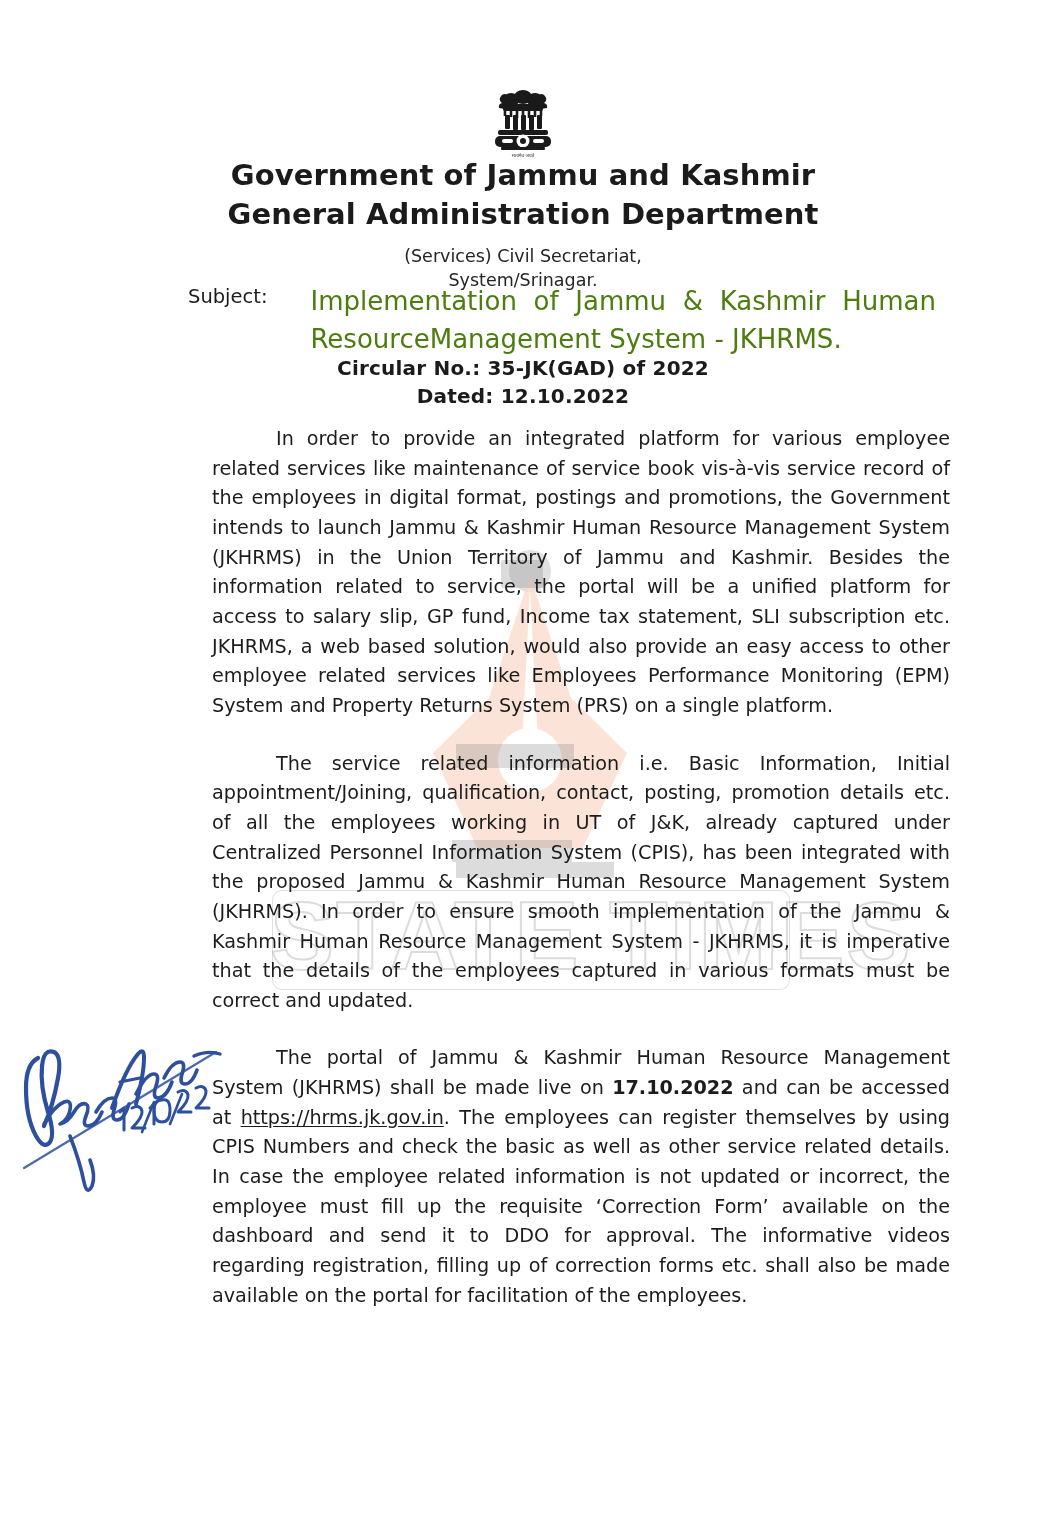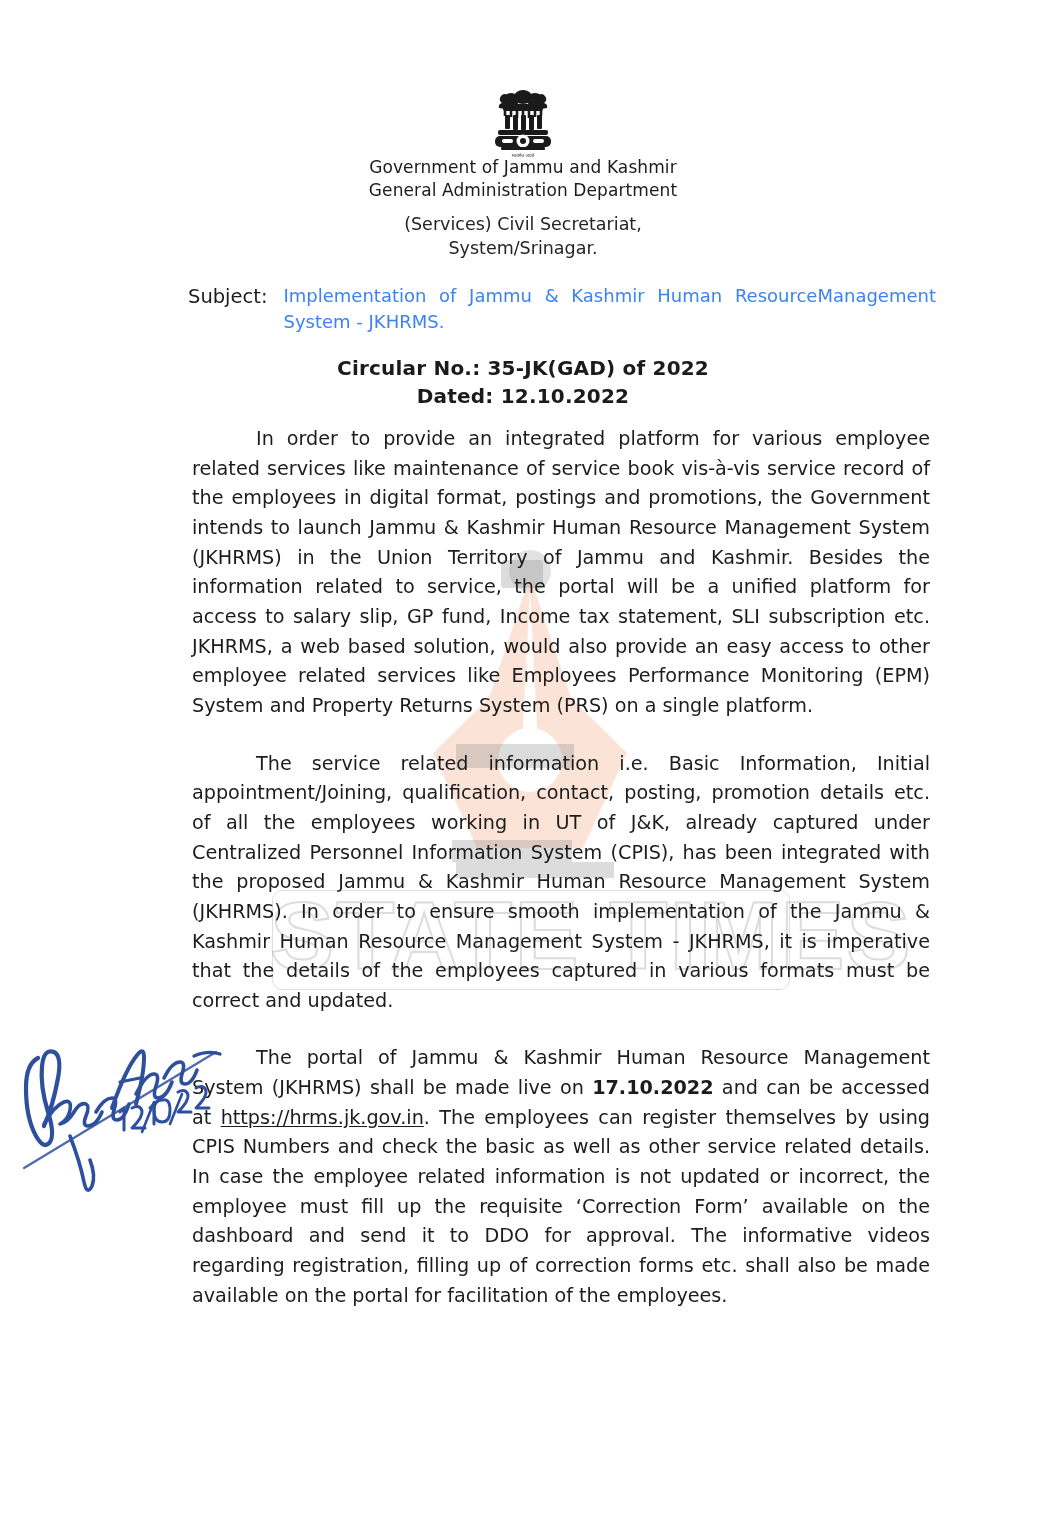--- a/index.html
+++ b/index.html
@@ -87,22 +87,22 @@
     position: absolute;
     left: 0;
     right: 0;
     top: 156px;
     text-align: center;
     z-index: 3;
   }
   .header-line1,
   .header-line2 {
     font-family: "DejaVu Sans", sans-serif;
-    font-size: 17px;
-    font-weight: 400;
+    font-size: 29px;
+    font-weight: 700;
     color: #1b1b1b;
     line-height: 1.33;
     letter-spacing: 0.1px;
   }
   .header-line3,
   .header-line4 {
     font-family: "DejaVu Sans", sans-serif;
     font-size: 17.5px;
     font-weight: 400;
     color: #242424;
@@ -112,31 +112,32 @@
 
   
   .subject {
     position: absolute;
     left: 188px;
     top: 283px;
     width: 748px;
     z-index: 3;
     display: flex;
     align-items: flex-start;
+    gap: 27px;
   }
   .subject-label {
     font-size: 19.5px;
     color: #1c1c1c;
     flex: 0 0 auto;
     padding-right: 16px;
     line-height: 1.46;
   }
   .subject-text {
-    font-size: 18px;
-    color: #3b82f6;
+    font-size: 26px;
+    color: #4d7c0f;
     line-height: 1.46;
     text-align: justify;
     flex: 1 1 auto;
   }
 
   
   .circular {
     position: absolute;
     left: 0;
     right: 0;
@@ -150,21 +151,21 @@
     font-size: 20px;
     font-weight: 700;
     color: #1b1b1b;
     line-height: 1.4;
     letter-spacing: 0.2px;
   }
 
   
   .body-area {
     position: absolute;
-    left: 192px;
+    left: 212px;
     top: 424px;
     width: 738px;
     z-index: 3;
   }
   .para {
     font-family: "DejaVu Sans", sans-serif;
     font-size: 19.2px;
     color: #1c1c1c;
     text-align: justify;
     text-justify: inter-word;

